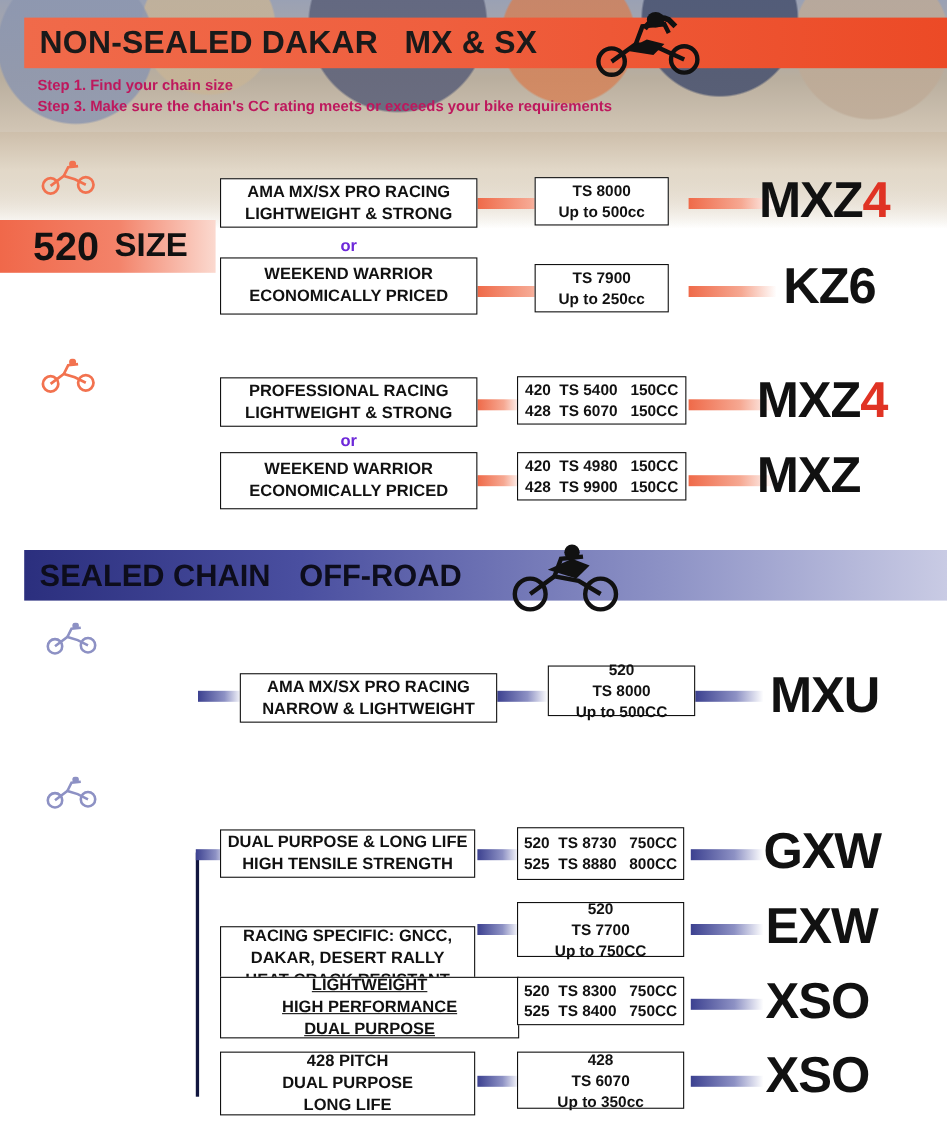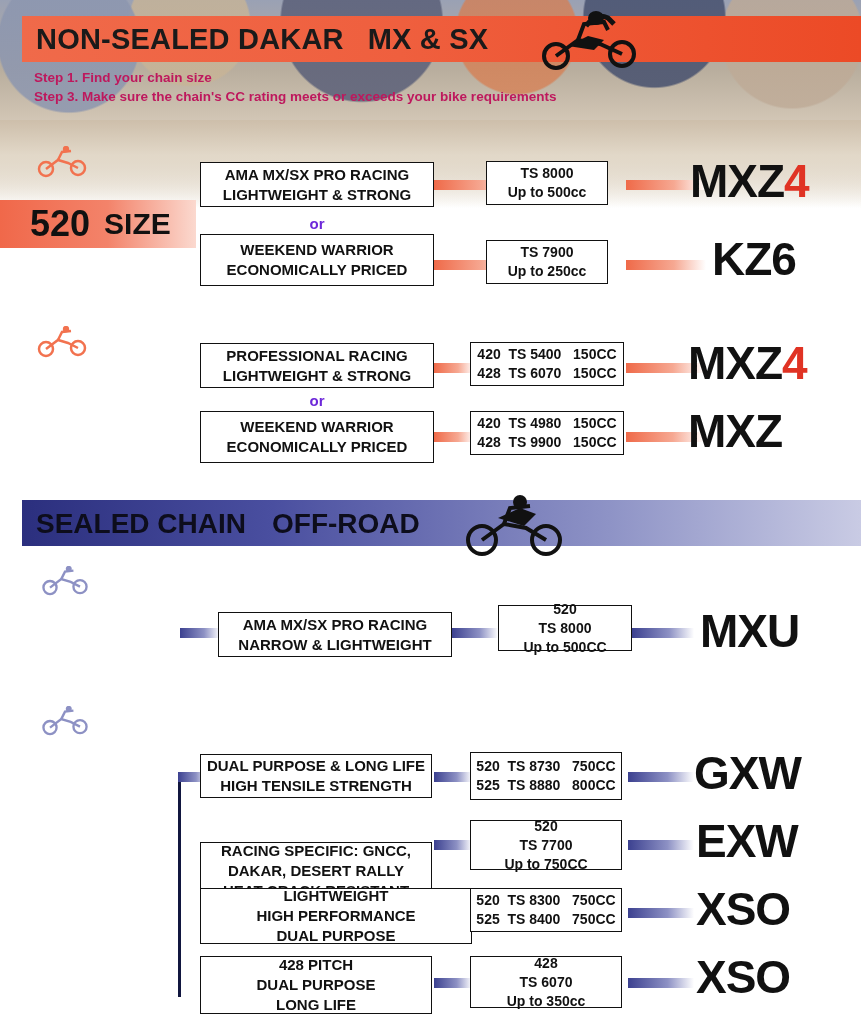--- a/index.html
+++ b/index.html
@@ -357,21 +357,21 @@
 </div>
 <div class="spec-box" style="left:470px;top:820px;width:152px;height:50px;">
   <span class="row">520</span>
   <span class="row">TS 7700</span>
   <span class="row">Up to 750CC</span>
 </div>
 <div class="prod" style="left:696px;top:818px;">
   <span>EXW</span>
 </div>
 
-<div class="desc-box" style="left:200px;top:888px;width:272px;height:56px;">
+<div class="desc-box" style="left:200px;top:888px;width:272px;height:56px;text-decoration:underline;">
   <span>LIGHTWEIGHT</span>
   <span>HIGH PERFORMANCE</span>
   <span>DUAL PURPOSE</span>
 </div>
 <div class="spec-box" style="left:470px;top:888px;width:152px;height:44px;">
   <span class="row">520  TS 8300   750CC</span>
   <span class="row">525  TS 8400   750CC</span>
 </div>
 <div class="prod" style="left:696px;top:886px;">
   <span>XSO</span>

